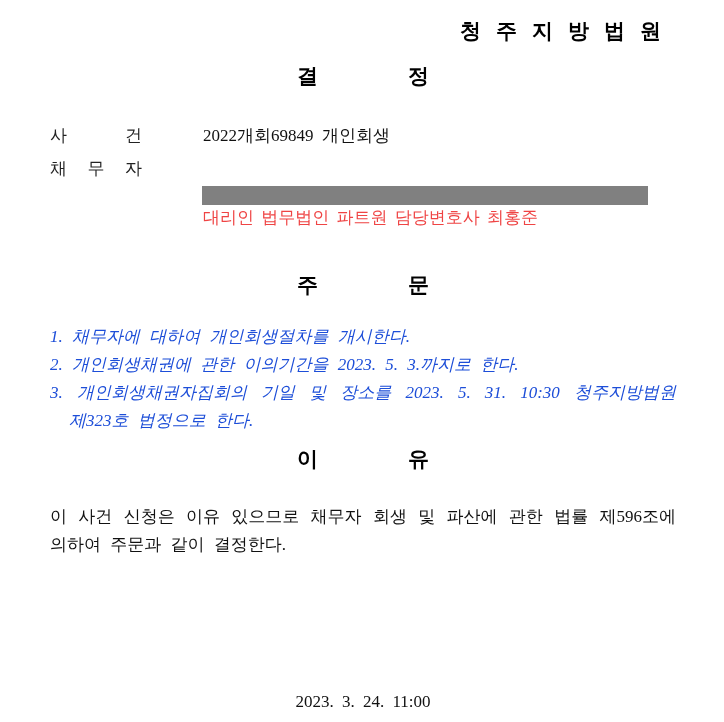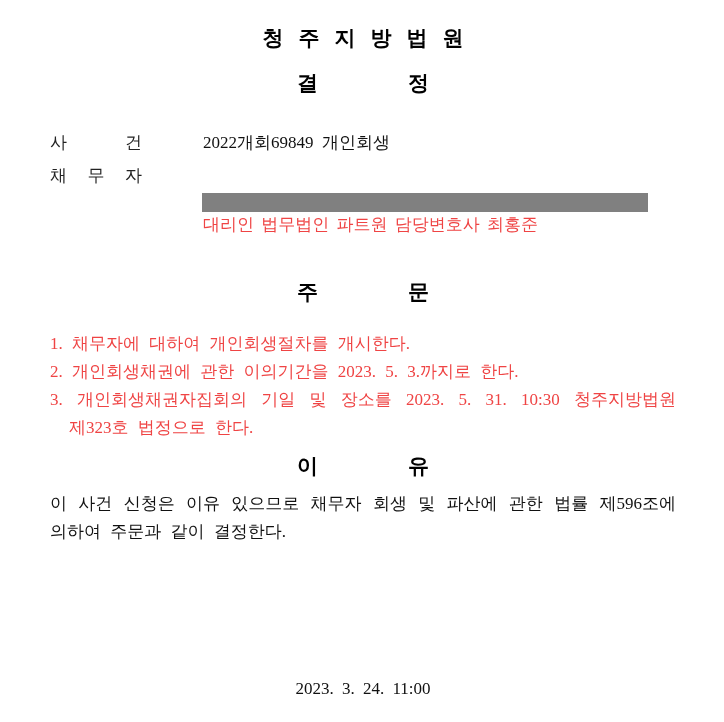--- a/index.html
+++ b/index.html
@@ -14,22 +14,22 @@
   .page {
     box-sizing: border-box;
     width: 724px;
     height: 722px;
     padding: 0 48px 0 50px;
     background: #ffffff;
   }
   
   .court-title {
     margin: 0;
-    padding-top: 26px;
-    text-align: center;
+    padding-top: 19px;
+    text-align: right;
     font-family: "Liberation Sans", sans-serif;
     font-weight: 700;
     font-size: 21px;
     line-height: 24px;
     letter-spacing: 15px;
     text-indent: 15px; 
     color: #000000;
   }
   .two-char-heading {
     display: flex;
@@ -90,24 +90,25 @@
     margin-top: 26px;
     font-size: 17px;
     line-height: 28px;
   }
   .order-item {
     padding-left: 19px;
     text-indent: -19px;
     text-align: justify;
     word-spacing: 5px;
     word-break: keep-all;
-    color: #ef4444;
+    color: #1d4ed8;
+    font-style: italic;
   }
   .reason-paragraph {
-    margin-top: 12px;
+    margin-top: 32px;
     font-size: 17px;
     line-height: 28px;
     text-align: justify;
     word-spacing: 5px;
     word-break: keep-all;
     color: #111111;
   }
   .decision-datetime {
     margin-top: 133px;
     text-align: center;

